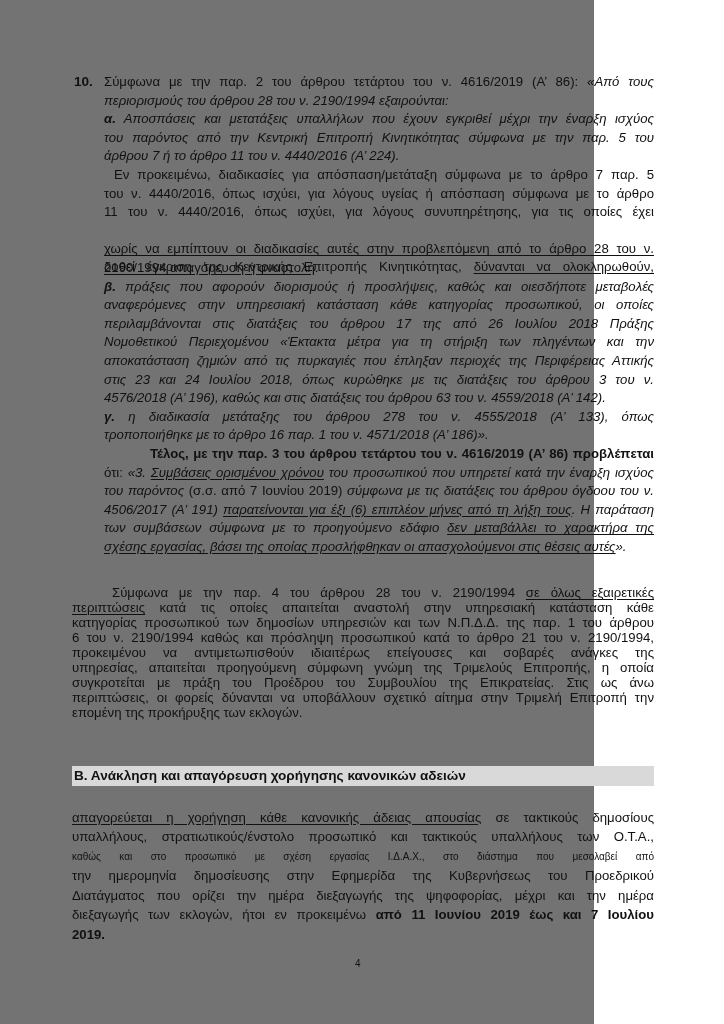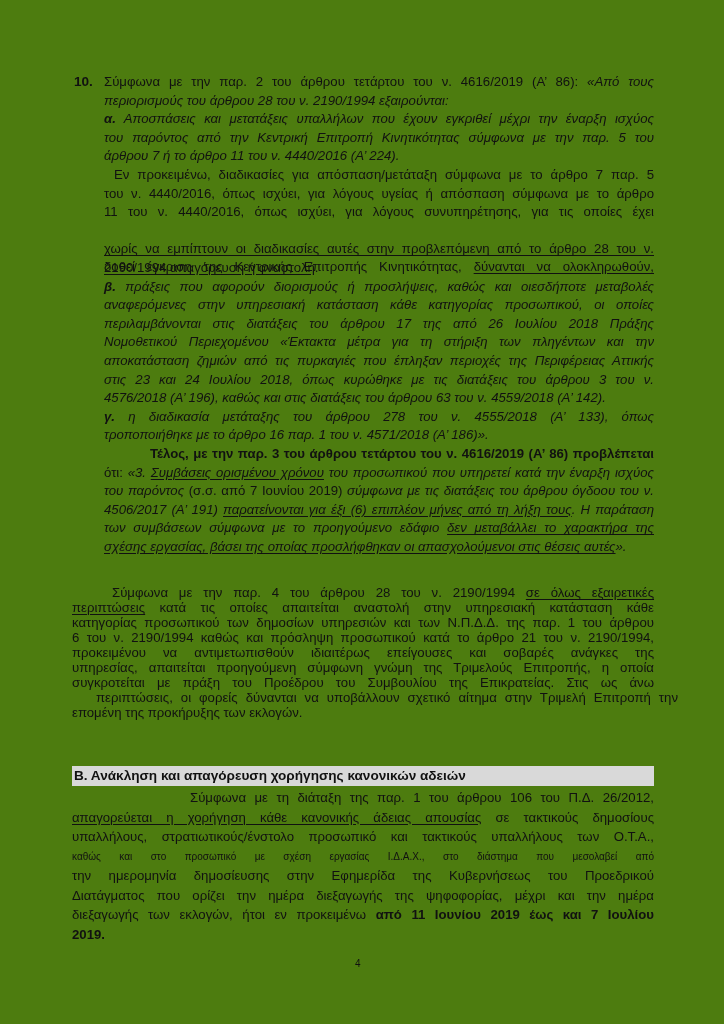--- a/index.html
+++ b/index.html
@@ -1,18 +1,18 @@
 <!DOCTYPE html>
 <html><head>
 <meta charset="utf-8">
 <style>
   html, body { margin:0; padding:0; background:#ffffff; }
   body { width:724px; height:1024px; position:relative; overflow:hidden;
          font-family:"Liberation Sans", "DejaVu Sans", sans-serif; color:#111; }
-  .page { position:absolute; left:0; top:0; width:724px; height:1024px; background:#4d7c0f; }
+  .page { position:absolute; left:0; top:0; width:594px; height:1024px; background:#737373; }
   .line { position:absolute; white-space:nowrap; font-size:13.6px; line-height:18px; }
   .j { text-align:justify; text-align-last:justify; }
   .it { font-style:italic; }
   .b { font-weight:bold; }
   u { text-decoration:underline; text-underline-offset:2px; }
   .num { position:absolute; left:74px; font-weight:bold; font-size:13.6px; line-height:18px; }
   .heading-bar { position:absolute; left:72px; top:768px; width:582px; height:20px; background:#d9d9d9; }
   .heading-text { position:absolute; left:74px; top:769px; font-weight:bold; font-size:13.6px; line-height:18px; }
   .pagenum { position:absolute; left:355px; top:958px; font-size:10px; }
 </style>
@@ -58,30 +58,29 @@
   <div class="line j" style="left: 72px; top: 599px; width: 582px; font-size: 13.2px; line-height: 17px;"><u>περιπτώσεις</u><span> κατά τις οποίες απαιτείται αναστολή στην υπηρεσιακή κατάσταση κάθε</span></div>
   <div class="line j" style="left: 72px; top: 614px; width: 582px; font-size: 13.2px; line-height: 17px;">κατηγορίας προσωπικού των δημοσίων υπηρεσιών και των Ν.Π.Δ.Δ. της παρ. 1 του άρθρου</div>
   <div class="line j" style="left: 72px; top: 629px; width: 582px; font-size: 13.2px; line-height: 17px;">6 του ν. 2190/1994  καθώς και πρόσληψη προσωπικού κατά το άρθρο 21 του ν. 2190/1994,</div>
   <div class="line j" style="left: 72px; top: 644px; width: 582px; font-size: 13.2px; line-height: 17px;">προκειμένου να αντιμετωπισθούν ιδιαιτέρως επείγουσες και σοβαρές ανάγκες της</div>
 
   <div class="line j" style="left: 72px; top: 659px; width: 582px; font-size: 13.2px; line-height: 17px;">υπηρεσίας, απαιτείται προηγούμενη σύμφωνη γνώμη της Τριμελούς Επιτροπής, η οποία</div>
 
   <div class="heading-bar" style="top: 766px;"></div>
   <div class="heading-text" style="top: 767px;">Β. Ανάκληση και απαγόρευση χορήγησης κανονικών αδειών</div>
 
-  <div class="line j" style="left: 190px; top: 789px; width: 464px; font-size: 13.2px; line-height: 17px;">Σύμφωνα με τη διάταξη της παρ. 1 του άρθρου 106 του Π.Δ. 26/2012,</div>
   <div class="line j" style="left: 72px; top: 808.5px; width: 582px; font-size: 13.2px; line-height: 17px;"><u>απαγορεύεται η χορήγηση κάθε κανονικής άδειας απουσίας</u><span> σε τακτικούς δημοσίους</span></div>
   <div class="line j" style="left: 72px; top: 828px; width: 582px; font-size: 13.2px; line-height: 17px;">υπαλλήλους, στρατιωτικούς/ένστολο προσωπικό και τακτικούς υπαλλήλους των Ο.Τ.Α.,</div>
   <div class="line j" style="left: 72px; top: 847.5px; width: 582px; font-size: 10px; line-height: 17px;">καθώς και στο προσωπικό με σχέση εργασίας Ι.Δ.Α.Χ., στο διάστημα που μεσολαβεί από</div>
   <div class="line j" style="left: 72px; top: 867px; width: 582px; font-size: 13.2px; line-height: 17px;">την ημερομηνία δημοσίευσης στην Εφημερίδα της Κυβερνήσεως του Προεδρικού</div>
   <div class="line j" style="left: 72px; top: 886.5px; width: 582px; font-size: 13.2px; line-height: 17px;">Διατάγματος που ορίζει την ημέρα διεξαγωγής της ψηφοφορίας, μέχρι και την ημέρα</div>
   <div class="line j" style="left: 72px; top: 906px; width: 582px; font-size: 13.2px; line-height: 17px;"><span>διεξαγωγής των εκλογών, ήτοι εν προκειμένω </span><span class="b">από 11 Ιουνίου 2019 έως και 7 Ιουλίου</span></div>
   <div class="line b" style="left: 72px; top: 925.5px; font-size: 13.2px; line-height: 17px;">2019.</div>
 
   <div class="pagenum" style="top: 958px;">4</div>
 <div class="line j" style="left: 72px; top: 674px; width: 582px; font-size: 13.2px; line-height: 17px;">συγκροτείται με πράξη του Προέδρου του Συμβουλίου της Επικρατείας. Στις ως άνω</div>
-    <div class="line j" style="left: 72px; top: 689px; width: 582px; font-size: 13.2px; line-height: 17px; margin-left: 24px;">περιπτώσεις, οι φορείς δύνανται να υποβάλλουν σχετικό αίτημα στην Τριμελή Επιτροπή την</div>
+    <div class="line j" style="left: 72px; top: 689px; width: 582px; font-size: 13.2px; line-height: 17px;">περιπτώσεις, οι φορείς δύνανται να υποβάλλουν σχετικό αίτημα στην Τριμελή Επιτροπή την</div>
     <div class="line" style="left: 72px; top: 704px; font-size: 13.2px; line-height: 17px;">επομένη της προκήρυξης των εκλογών.</div>
   </div>
 
 <style>
   
 </style>
 
 </body></html>

